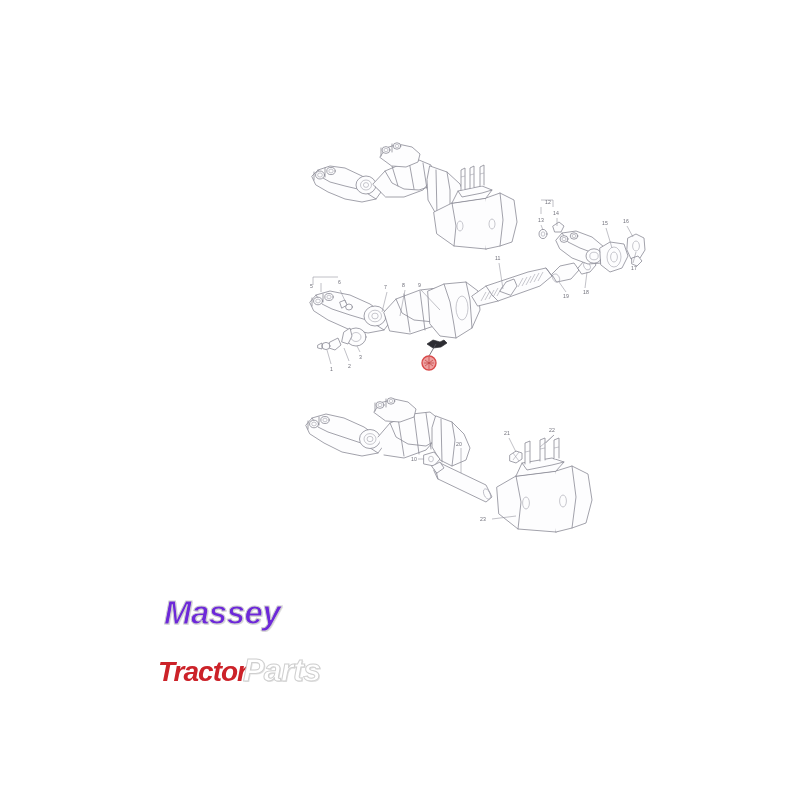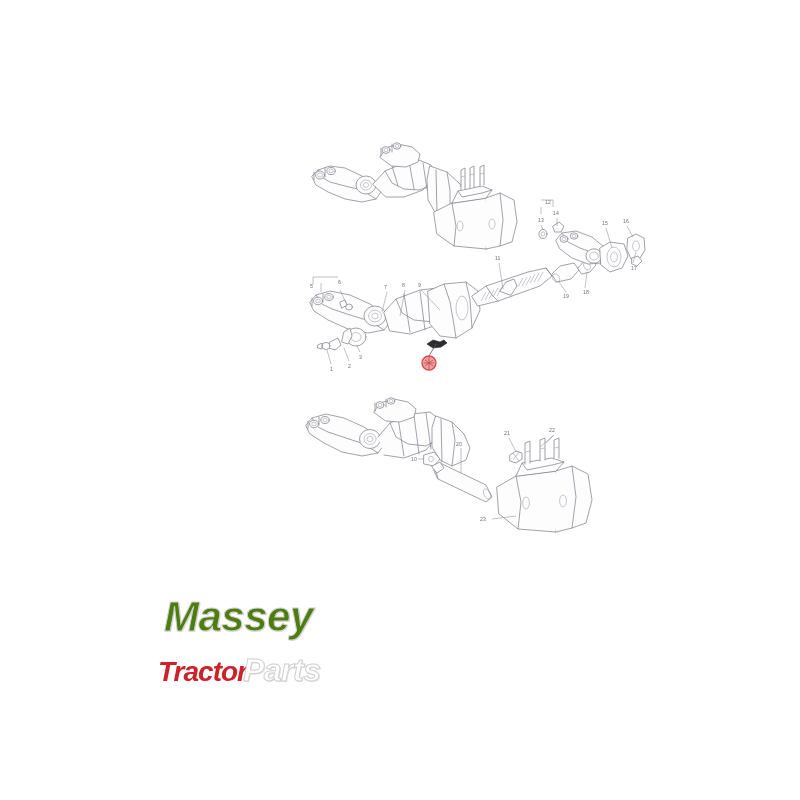--- a/index.html
+++ b/index.html
@@ -15,23 +15,23 @@
 
   
   #watermark{
     position:absolute;left:158px;top:596px;
     width:300px;height:70px;
     pointer-events:none;
   }
   .wm-line{position:absolute;left:0;white-space:nowrap;line-height:1;}
   .wm-massey{
     top:0px;left:6px;
-    font-size:42px;font-weight:700;font-style:italic;
+    font-size:33px;font-weight:700;font-style:italic;
     letter-spacing:-0.5px;
-    color:#4d7c0f;
+    color:#6d28d9;
     -webkit-text-stroke:1px #cfcfcf;
     text-shadow:1px 1px 0 #e2e2e2;
   }
   .wm-row2{top:27px;left:0px;display:flex;align-items:baseline;}
   .wm-tractor{
     font-size:28px;font-weight:700;font-style:italic;
     letter-spacing:-1px;
     color:#cc2229;
   }
   .wm-parts{

